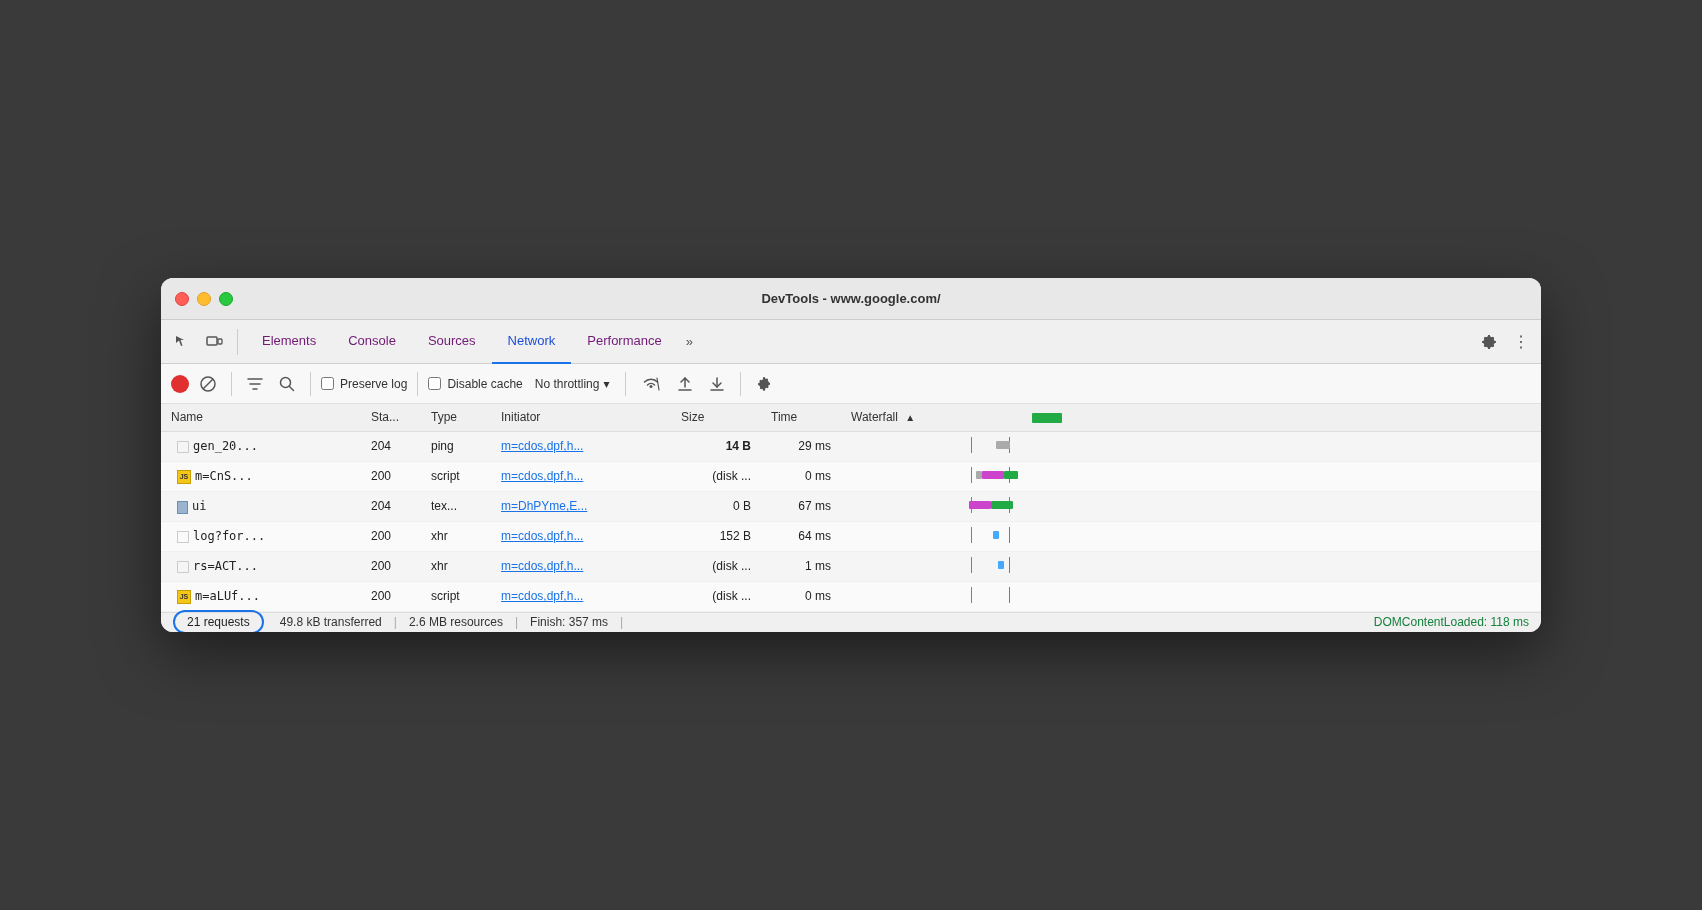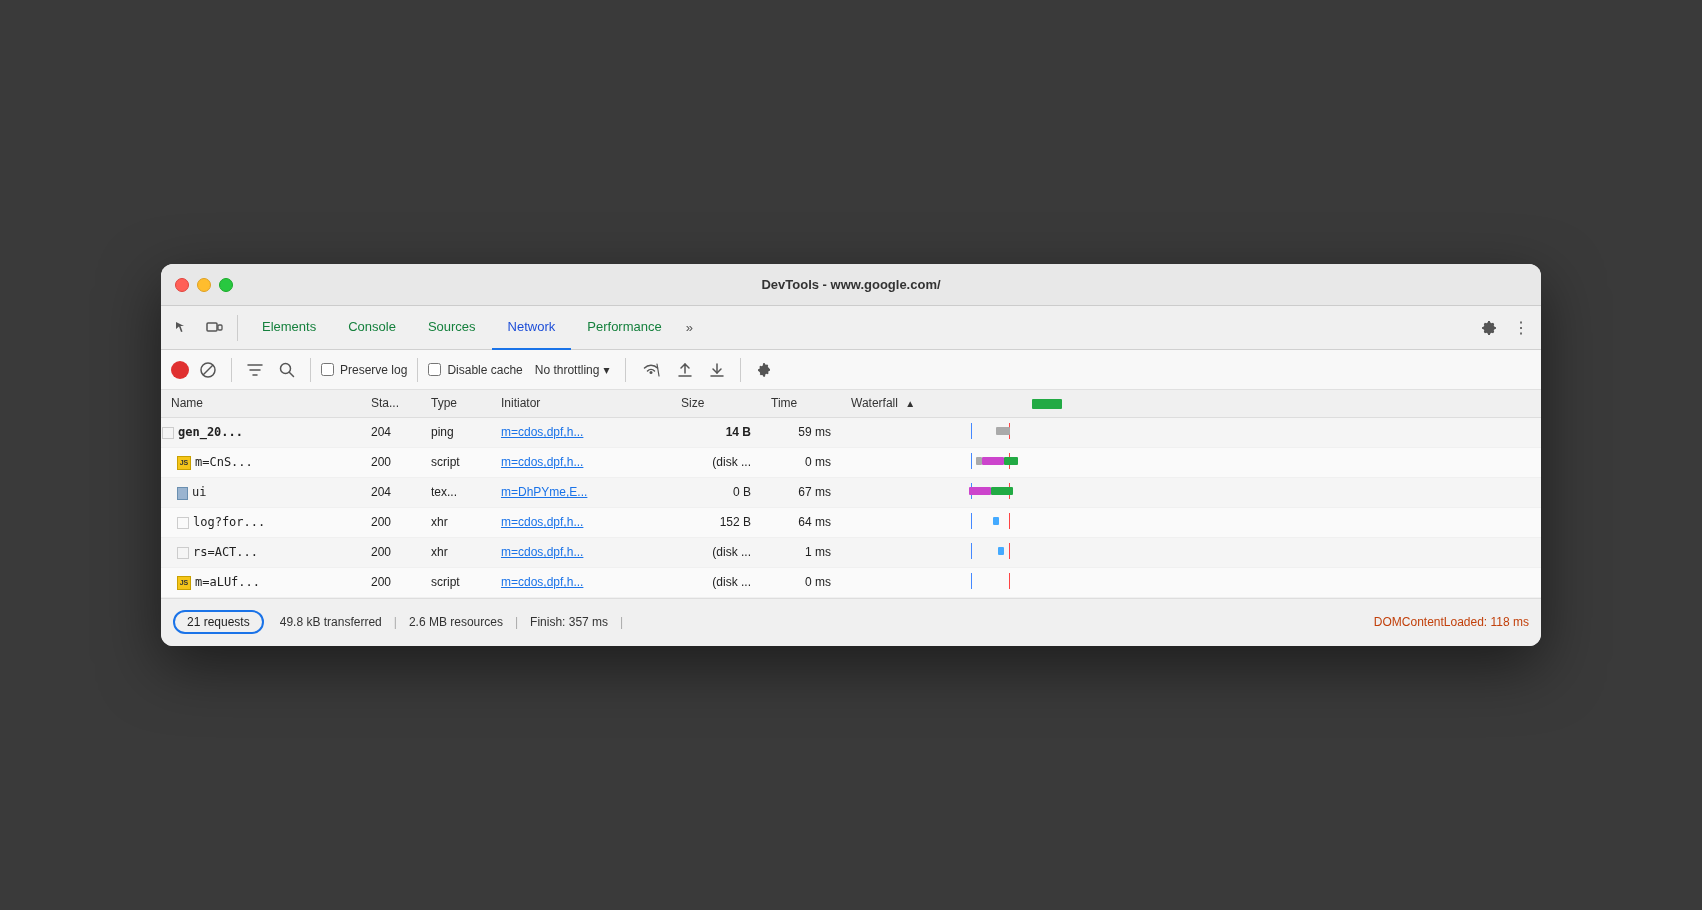--- a/index.html
+++ b/index.html
@@ -76,21 +76,21 @@
       display: flex;
       align-items: center;
       justify-content: center;
     }
     .tab-item {
       padding: 0 16px;
       height: 44px;
       display: flex;
       align-items: center;
       font-size: 13px;
-      color: #15803d;
+      color: #701a75;
       cursor: pointer;
       border-bottom: 2px solid transparent;
       white-space: nowrap;
     }
     .tab-item.active {
       color: #1d4ed8;
       border-bottom: 2px solid #1a73e8;
     }
     .tab-more {
       font-size: 13px;
@@ -195,40 +195,40 @@
       color: #1a73e8;
       text-decoration: underline;
       cursor: pointer;
     }
     
     .status-bar {
       display: flex;
       align-items: center;
       background: #f0f0f0;
       border-top: 1px solid #ddd;
-      height: 48px;
+      height: 20px;
       padding: 0 12px;
       font-size: 12px;
       color: #333;
       gap: 0;
     }
     .status-requests {
       border: 2px solid #1a73e8;
       border-radius: 12px;
       padding: 3px 12px;
       margin-right: 16px;
       font-weight: 500;
       color: #222;
     }
     .status-divider {
       color: #aaa;
       margin: 0 12px;
     }
     .status-dom {
-      color: #c2410c;
+      color: #15803d;
       font-weight: 500;
       margin-left: auto;
       padding-left: 25px;
     }
     
     .sort-arrow {
       display: inline-block;
       color: #333;
       font-size: 10px;
       margin-left: 4px;
@@ -421,28 +421,28 @@
               
               <span style="position:relative;display:inline-block;width:130px;height:14px;vertical-align:middle;margin-left:8px;">
                 <span style="position:absolute;left:105px;width:30px;height:10px;top:2px;background:#22aa44;border-radius:1px;display:inline-block;"></span>
               </span>
             </th>
           </tr>
         </thead>
         <tbody id="network-table-body">
 
         <tr>
-      <td style="padding-left:1px;font-weight:bold;">
+      <td style="padding-left:16px;">
         <span style="display:inline-block;width:12px;height:12px;border:1px solid #ccc;vertical-align:middle;margin-right:4px;"></span><span style="font-family:monospace;font-size:12px;">gen_20...</span>
       </td>
       <td>204</td>
       <td>ping</td>
       <td><span class="initiator-link">m=cdos,dpf,h...</span></td>
       <td style="text-align:right;font-weight:bold;">14 B</td>
-      <td style="text-align:right;">59 ms</td>
+      <td style="text-align:right;">29 ms</td>
       <td><div style="position:relative;height:16px;width:220px;display:inline-block;"><div style="position:absolute;left:120px;top:0;width:1px;height:100%;background:#4488ff;"></div><div style="position:absolute;left:158px;top:0;width:1px;height:100%;background:#ff4444;"></div><div style="position:absolute;left:145px;width:14px;height:8px;top:4px;background:#aaaaaa;border-radius:1px;"></div></div></td>
     </tr>
             <tr>
       <td style="padding-left:16px;">
         <span style="display:inline-flex;width:14px;height:14px;background:#f5c518;border:1px solid #c9a000;align-items:center;justify-content:center;font-size:7px;font-weight:bold;color:#333;vertical-align:middle;margin-right:4px;">JS</span><span style="font-family:monospace;font-size:12px;">m=CnS...</span>
       </td>
       <td>200</td>
       <td>script</td>
       <td><span class="initiator-link">m=cdos,dpf,h...</span></td>
       <td style="text-align:right;">(disk ...</td>

